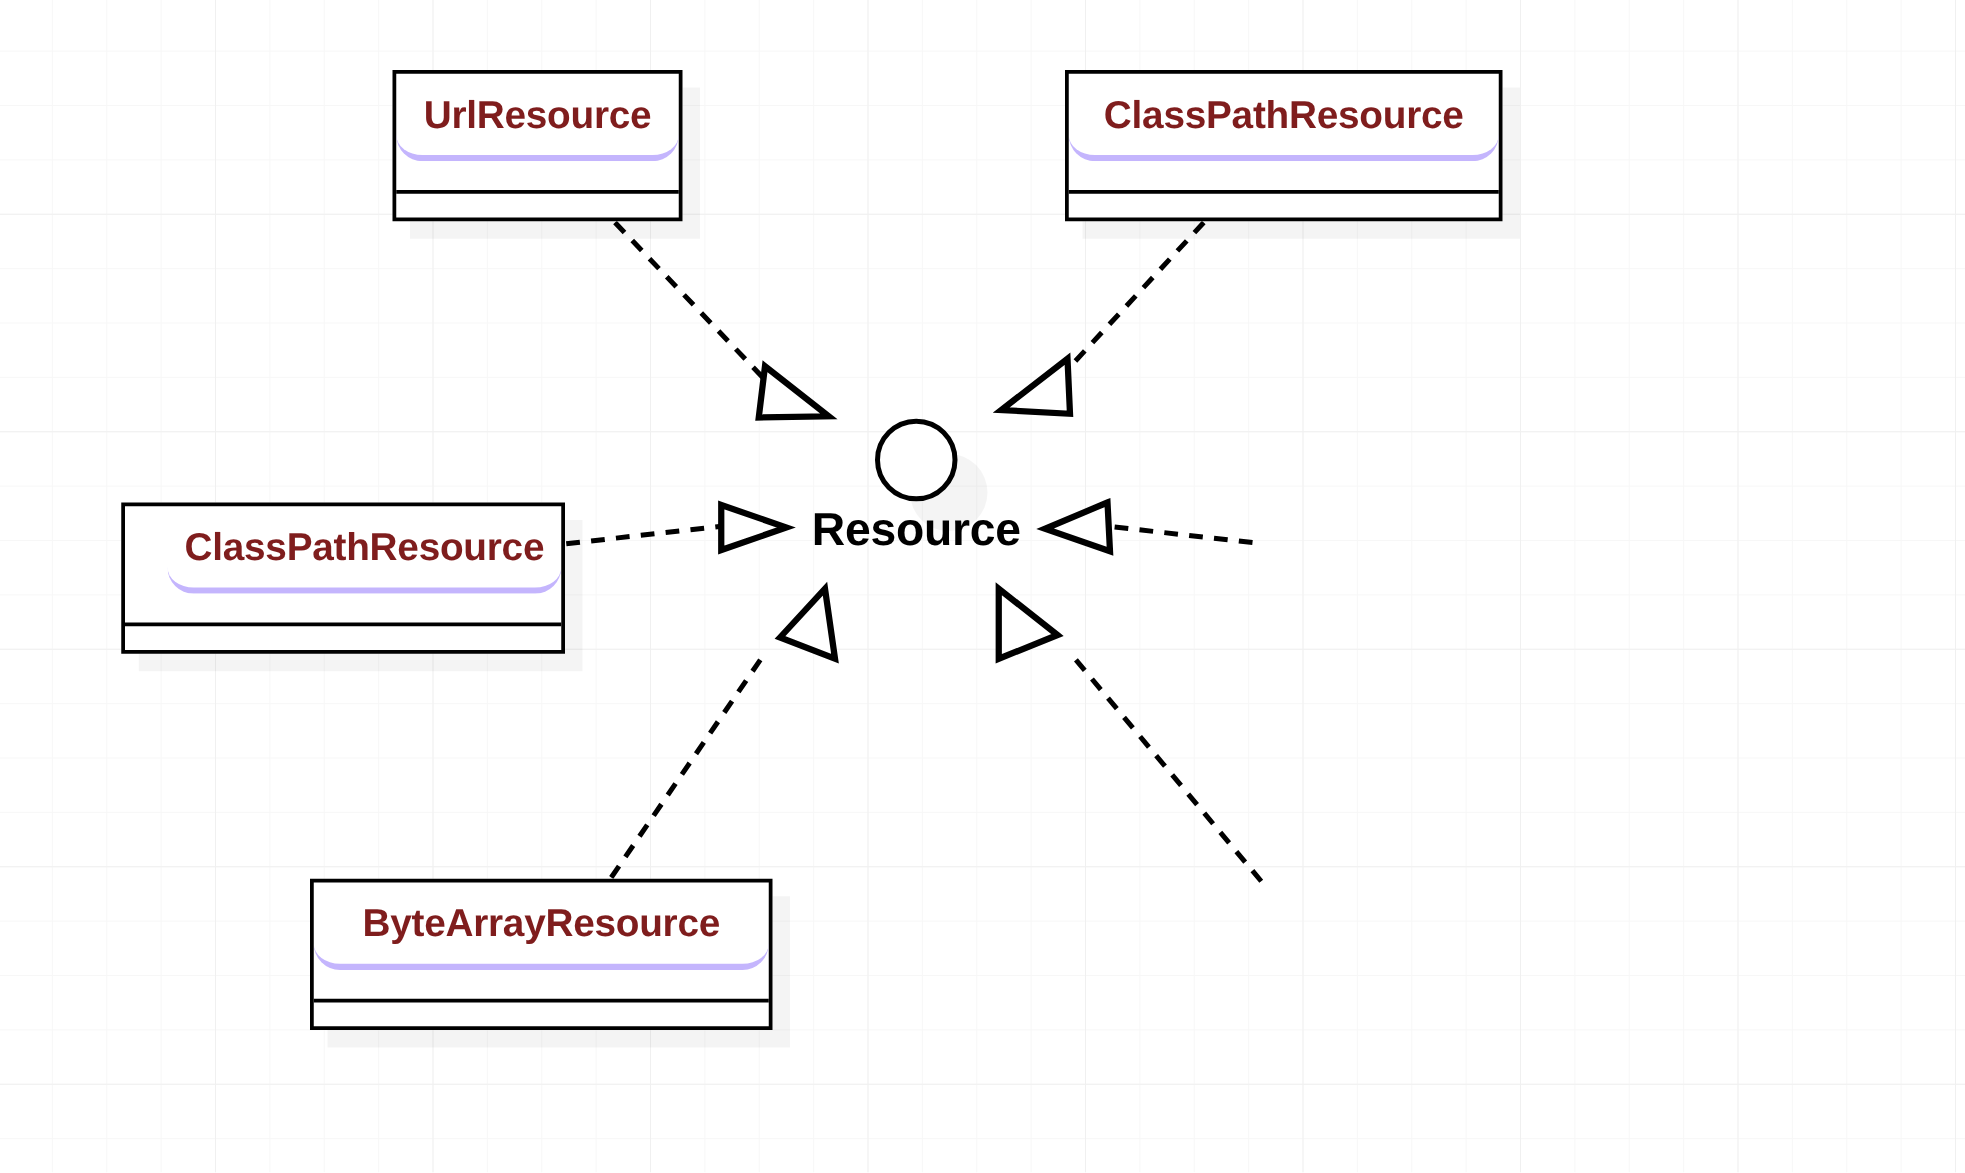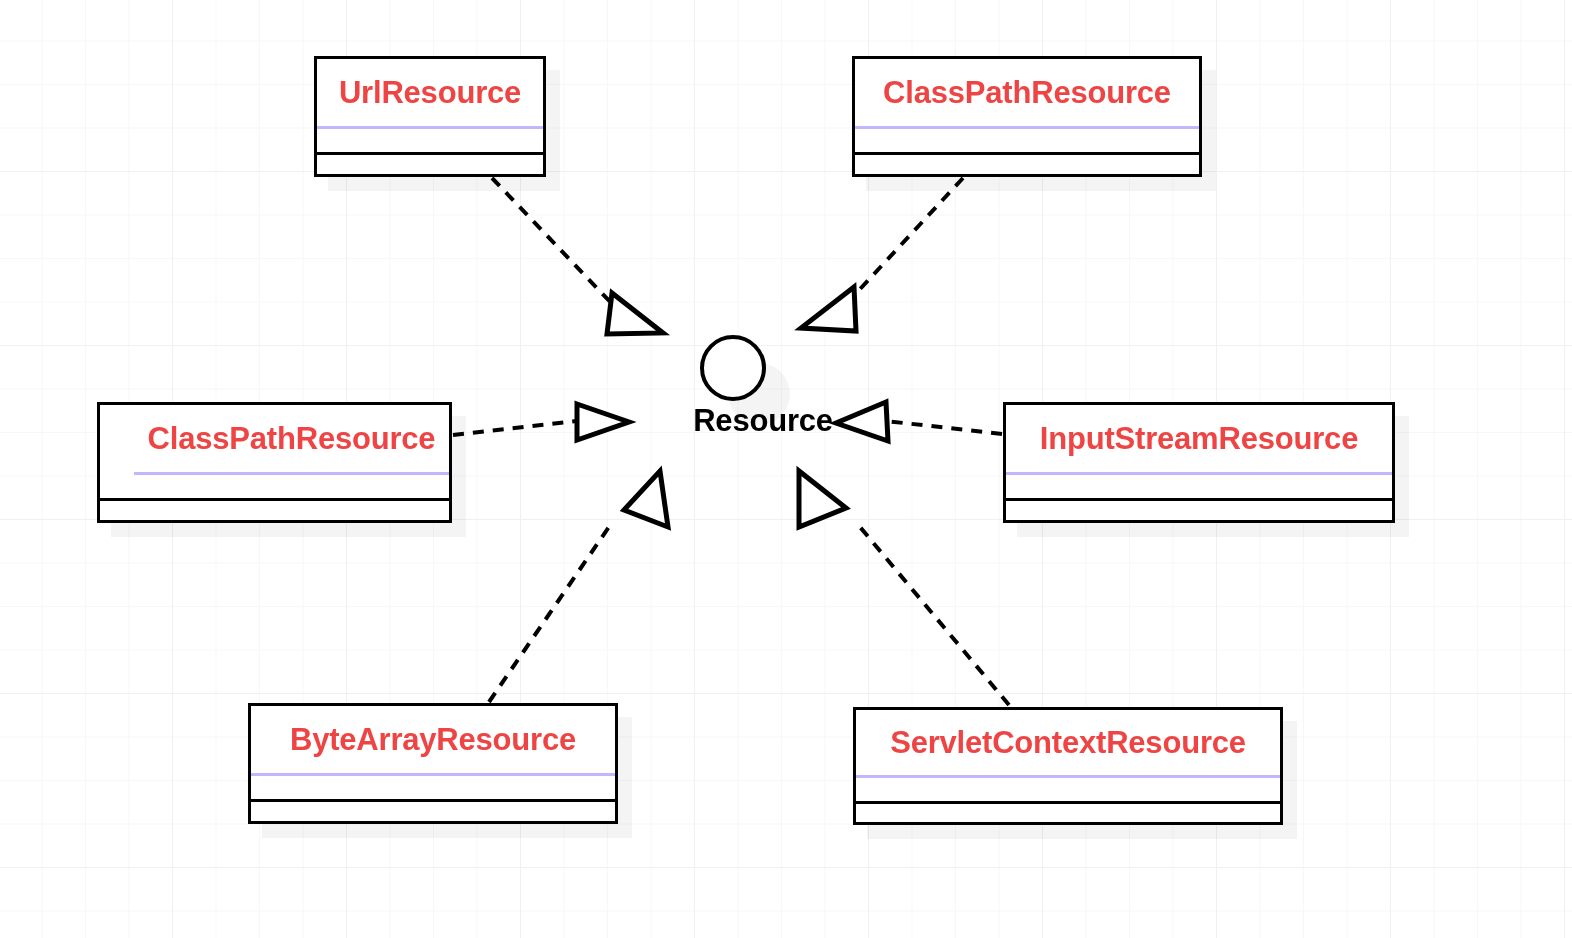--- a/index.html
+++ b/index.html
@@ -42,25 +42,26 @@
     box-sizing: border-box;
     background: #ffffff;
     border: 3px solid #000000;
     box-shadow: 14px 14px 0 0 rgba(0,0,0,0.045);
   }
   .uml-class .name-row {
     box-sizing: border-box;
     display: flex;
     align-items: center;
     justify-content: center;
-    border-bottom: 3px solid #c4b5fd;
-    color: #ef4444;
+    border-bottom: 5px solid #c4b5fd;
+    color: #7f1d1d;
     font-weight: bold;
     letter-spacing: -0.2px;
     white-space: nowrap;
+    border-radius: 21px;
   }
   .uml-class .attr-row {
     box-sizing: border-box;
     border-bottom: 3px solid #000000;
   }
   .uml-class .op-row {
     box-sizing: border-box;
   }
   
   #iface-node {
@@ -85,25 +86,24 @@
     border-radius: 50%;
     background: #ffffff;
     box-sizing: content-box;
   }
   #iface-node .iface-label {
     position: absolute;
     left: 50%;
     top: 68px;
     transform: translateX(-50%);
     font-weight: bold;
-    font-size: 31px;
+    font-size: 37px;
     color: #000000;
     white-space: nowrap;
     letter-spacing: -0.2px;
-    margin-left: 30px;
   }
 </style>
 </head>
 <body>
 
 <div id="canvas">
 
   <svg id="edge-layer" viewBox="0 0 1572 938" xmlns="http://www.w3.org/2000/svg">
     <g fill="none" stroke="#000000" stroke-width="4" stroke-dasharray="11 9" stroke-linecap="butt">
       <path d="M 492,178 L 616,308"></path>
@@ -134,37 +134,27 @@
     <div class="attr-row" style="height: 26px;"></div>
     <div class="op-row" style="height: 19px;"></div>
   </div>
 
   <div class="uml-class" style="left: 97px; top: 402px; width: 355px; height: 121px;">
     <div class="name-row" style="height: 70px; font-size: 31px; margin-left: 34px;">ClassPathResource</div>
     <div class="attr-row" style="height: 26px;"></div>
     <div class="op-row" style="height: 19px;"></div>
   </div>
 
-  <div class="uml-class" style="left: 1003px; top: 402px; width: 392px; height: 121px;">
-    <div class="name-row" style="height: 70px; font-size: 31px;">InputStreamResource</div>
-    <div class="attr-row" style="height: 26px;"></div>
-    <div class="op-row" style="height: 19px;"></div>
-  </div>
 
   <div class="uml-class" style="left: 248px; top: 703px; width: 370px; height: 121px;">
     <div class="name-row" style="height: 70px; font-size: 31px;">ByteArrayResource</div>
     <div class="attr-row" style="height: 26px;"></div>
     <div class="op-row" style="height: 19px;"></div>
   </div>
 
-  <div class="uml-class" style="left: 853px; top: 707px; width: 430px; height: 118px;">
-    <div class="name-row" style="height: 68px; font-size: 31px;">ServletContextResource</div>
-    <div class="attr-row" style="height: 26px;"></div>
-    <div class="op-row" style="height: 18px;"></div>
-  </div>
 
   <div id="iface-node" style="left: 700px; top: 335px; width: 66px; height: 66px;">
     <div class="iface-shadow"></div>
     <div class="iface-circle" style="width: 58px; height: 58px;"></div>
     <div class="iface-label">Resource</div>
   </div>
 
 </div>
 
 </body></html>

